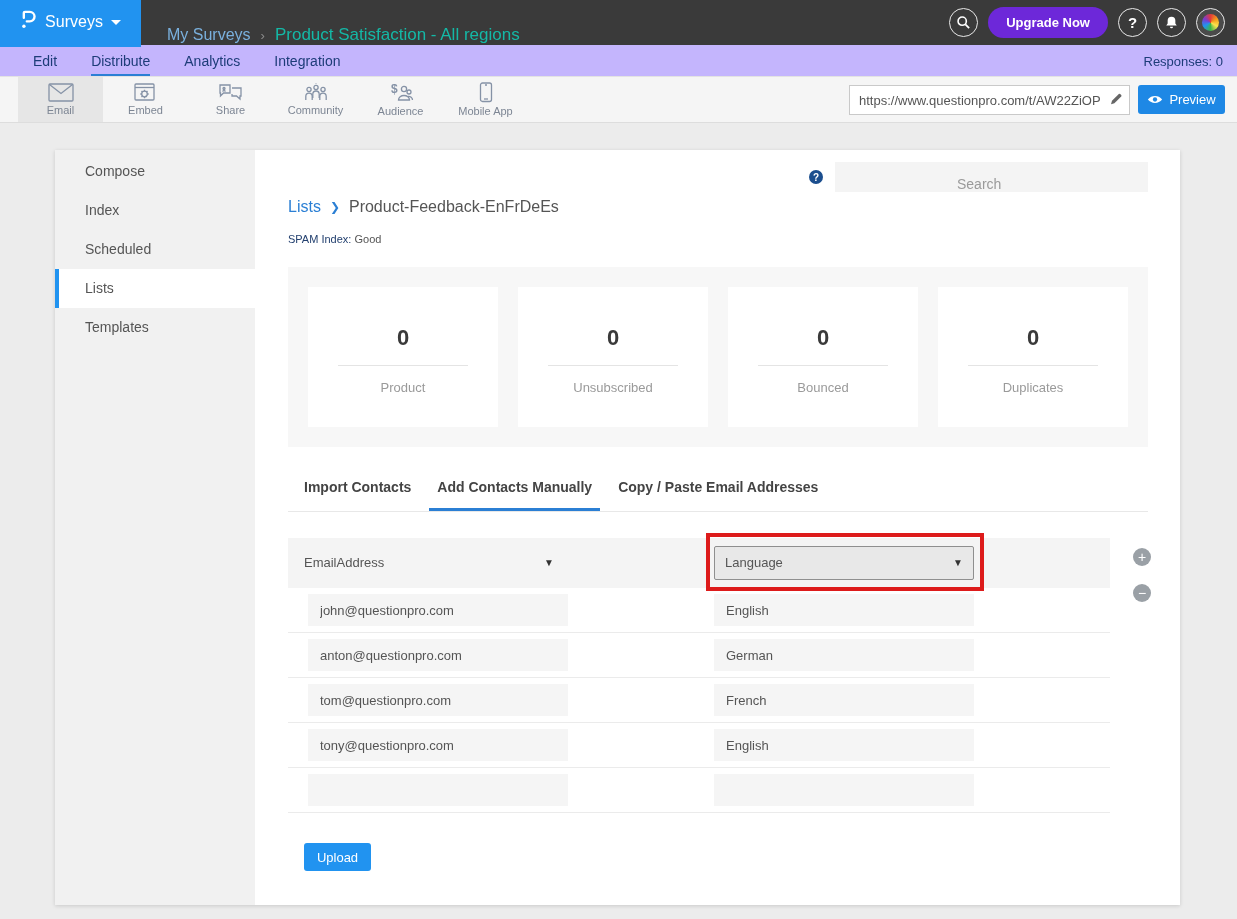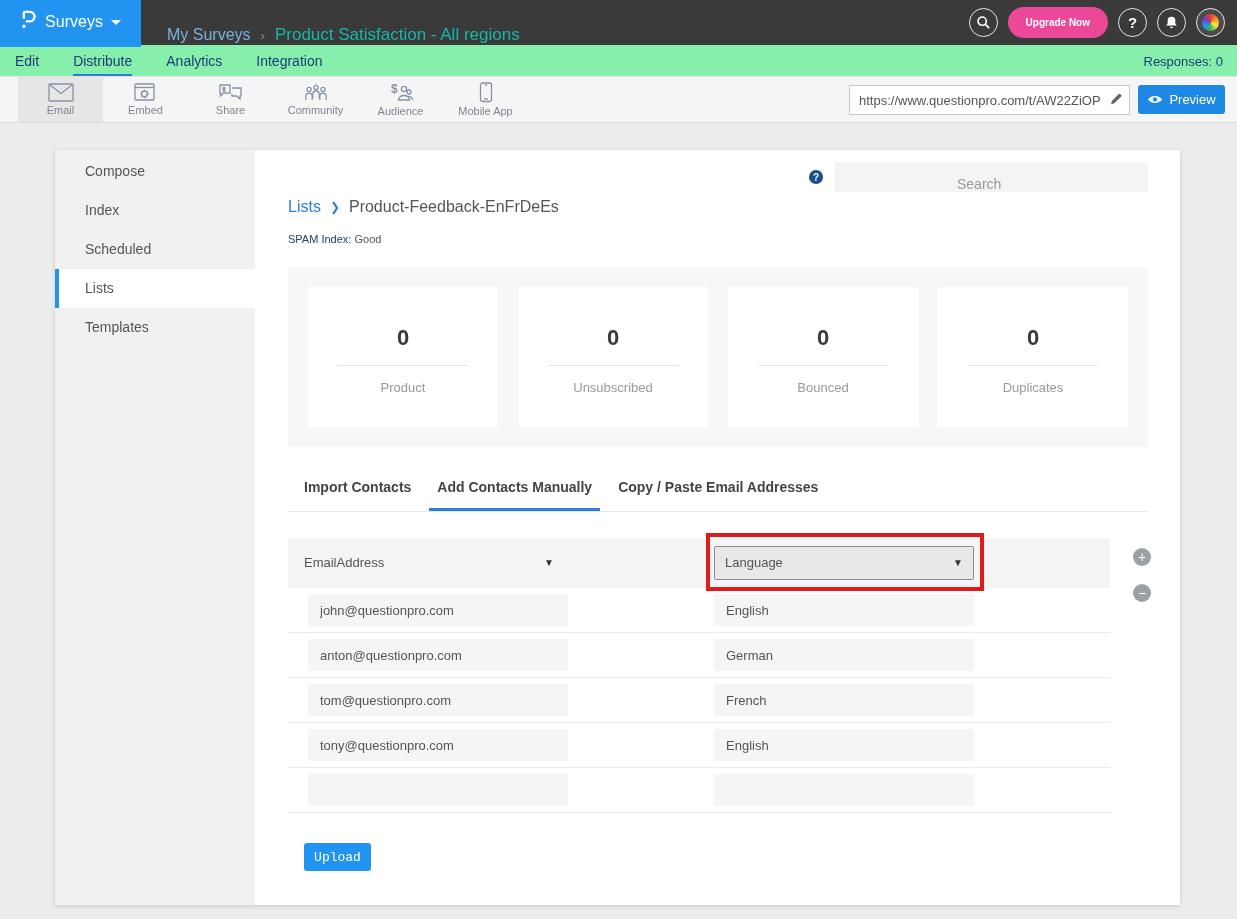--- a/index.html
+++ b/index.html
@@ -14,29 +14,29 @@
   .caret-w { width:0; height:0; border-left:5px solid transparent; border-right:5px solid transparent;
     border-top:5px solid #fff; margin-top:2px; }
   .hdr-bc { display:flex; align-items:center; gap:10px; margin-left:26px; }
   .hdr-bc .parent { color:#7ab0dd; font-size:16px; cursor:pointer; }
   .hdr-bc .sep { color:#8a8a8a; font-size:13px; }
   .hdr-bc .title { color:#14b8a6; font-size:17px; }
   .hdr-right { position:absolute; right:12px; top:0; height:45px; display:flex; align-items:center; gap:10px; }
   .circ { width:29px; height:29px; border:1.5px solid #e8e8e8; border-radius:50%; display:flex;
     align-items:center; justify-content:center; cursor:pointer; }
   .circ .q { color:#fff; font-size:15px; font-weight:bold; }
-  .upgrade { height:31px; padding:0 18px; background:#ec4899; border:none; border-radius:16px;
-    color:#fff; font-size:10px; font-weight:bold; cursor:pointer; font-family:inherit; }
+  .upgrade { height:31px; padding:0 18px; background:#6d28d9; border:none; border-radius:16px;
+    color:#fff; font-size:13px; font-weight:bold; cursor:pointer; font-family:inherit; }
   .avatar { width:29px; height:29px; border:1.5px solid #e8e8e8; border-radius:50%; overflow:hidden;
     cursor:pointer; background:#4a4a4a; display:flex; align-items:center; justify-content:center; }
   .avatar .swirl { width:17px; height:17px; border-radius:50%;
     background:conic-gradient(#e23a3a,#f59c1a,#ffe34d,#3bb54a,#2193f0,#7a3bd0,#e23a3a); }
 
   
-  .nav { height:32px; background:#86efac; display:flex; align-items:flex-end; padding-left:15px;
+  .nav { height:32px; background:#c4b5fd; display:flex; align-items:flex-end; padding-left:33px;
     position:relative; border-bottom:1px solid #e3e3e3; }
   .nav::before { content:""; position:absolute; left:0; top:0; width:141px; height:2px; background:#2193f0; }
   .nav-item { color:#1d3c78; font-size:14px; margin-right:34px; padding-bottom:7px; cursor:pointer; }
   .nav-item.active { border-bottom:2px solid #2b7fd4; padding-bottom:5px; }
   .nav-resp { position:absolute; right:14px; bottom:7px; color:#1d3c78; font-size:13px; }
 
   
   .tbar { height:46px; background:#f5f5f5; border-bottom:1px solid #ddd; display:flex;
     align-items:stretch; position:relative; }
   .tool { width:85px; display:flex; flex-direction:column; align-items:center; justify-content:center;
@@ -108,21 +108,21 @@
   .p-plus { top:10px; }
   .p-minus { top:46px; }
 
   .frow { position:relative; height:45px; border-bottom:1px solid #ebebeb; }
   .frow input { position:absolute; top:6px; height:32px; background:#f5f5f5; border:none;
     font-size:13px; color:#555; padding-left:12px; font-family:inherit; outline:none; }
   .frow .f-email { left:20px; width:260px; }
   .frow .f-lang { left:426px; width:260px; }
 
   .upload-btn { margin:30px 0 0 16px; width:67px; height:28px; background:#2193f0; border:none;
-    border-radius:3px; color:#fff; font-size:13px; cursor:pointer; font-family:Liberation Mono, monospace; }
+    border-radius:3px; color:#fff; font-size:13px; cursor:pointer; font-family:Liberation Sans, sans-serif; }
 </style>
 </head>
 <body>
 
 <div class="hdr">
   <div class="logo-box">
     <span>
       <svg width="17" height="21" viewBox="0 0 20 24">
         <path d="M4.5 10 V4.2 a1.2 1.2 0 0 1 1.2 -1.2 H11.5 a5.6 5.6 0 0 1 0 11.2 H8" stroke="#fff" stroke-width="2.8" fill="none" stroke-linecap="round"></path>
         <circle cx="4.6" cy="20" r="2" fill="#fff"></circle>

